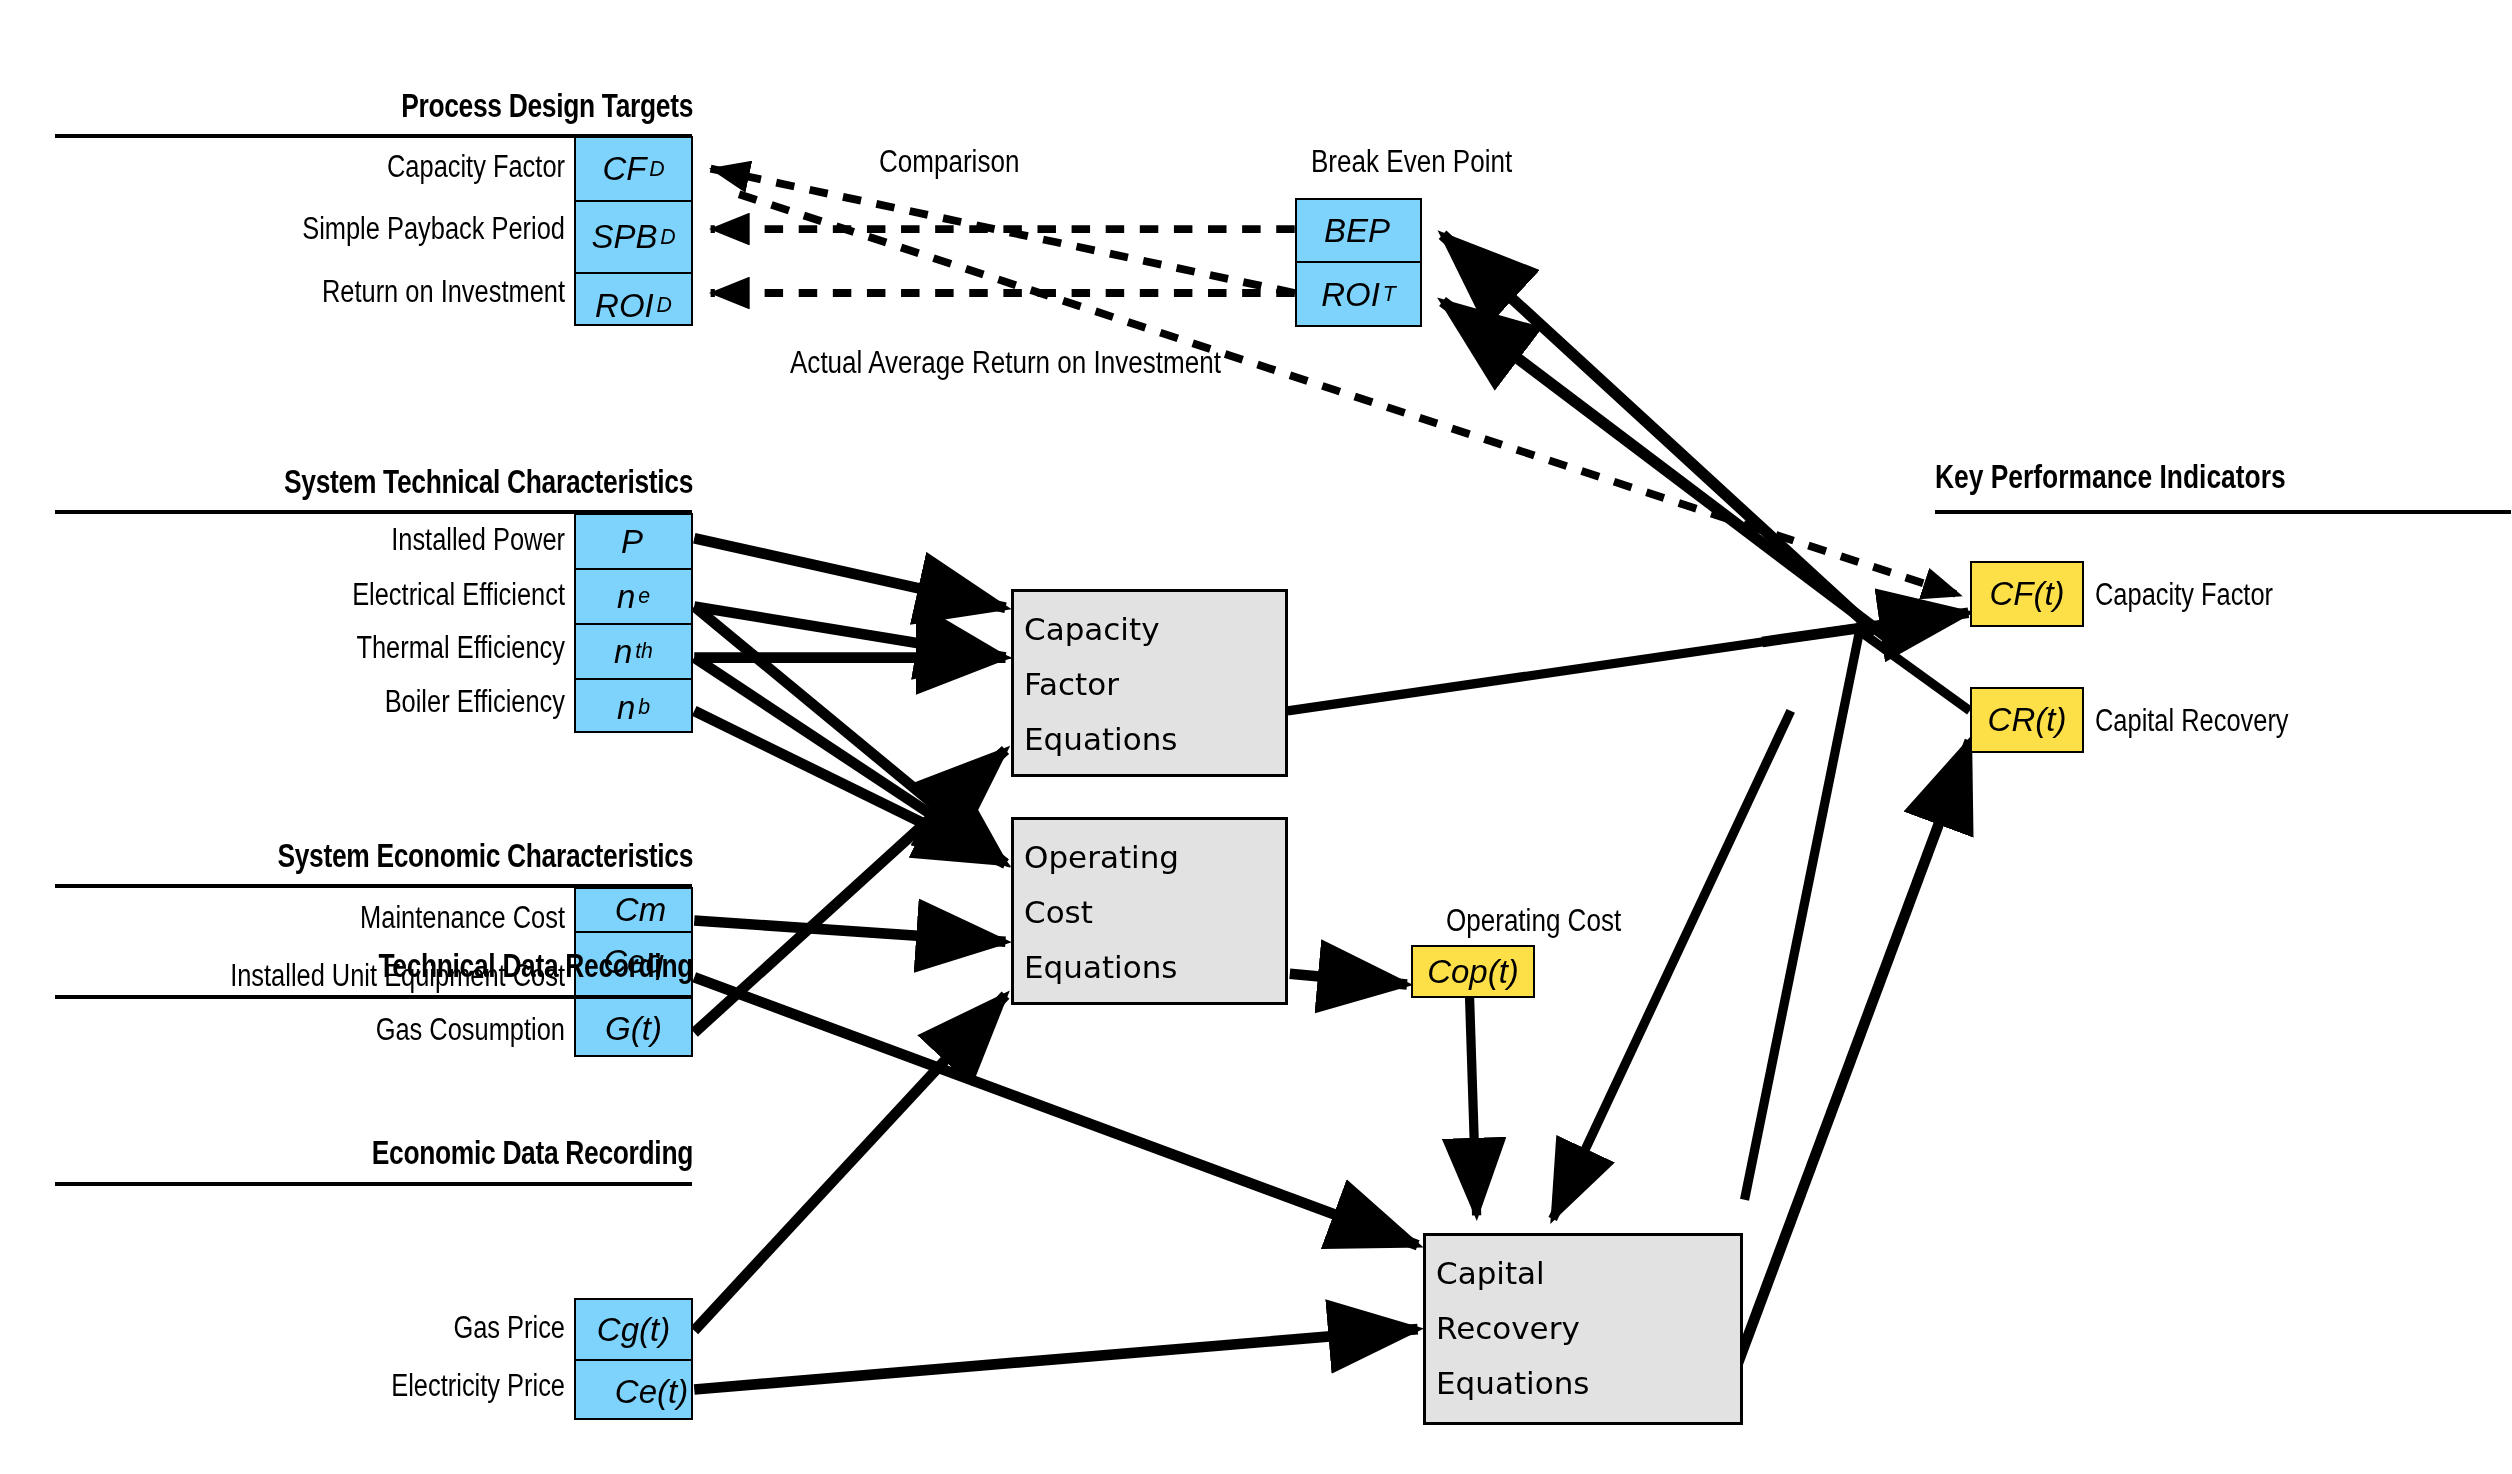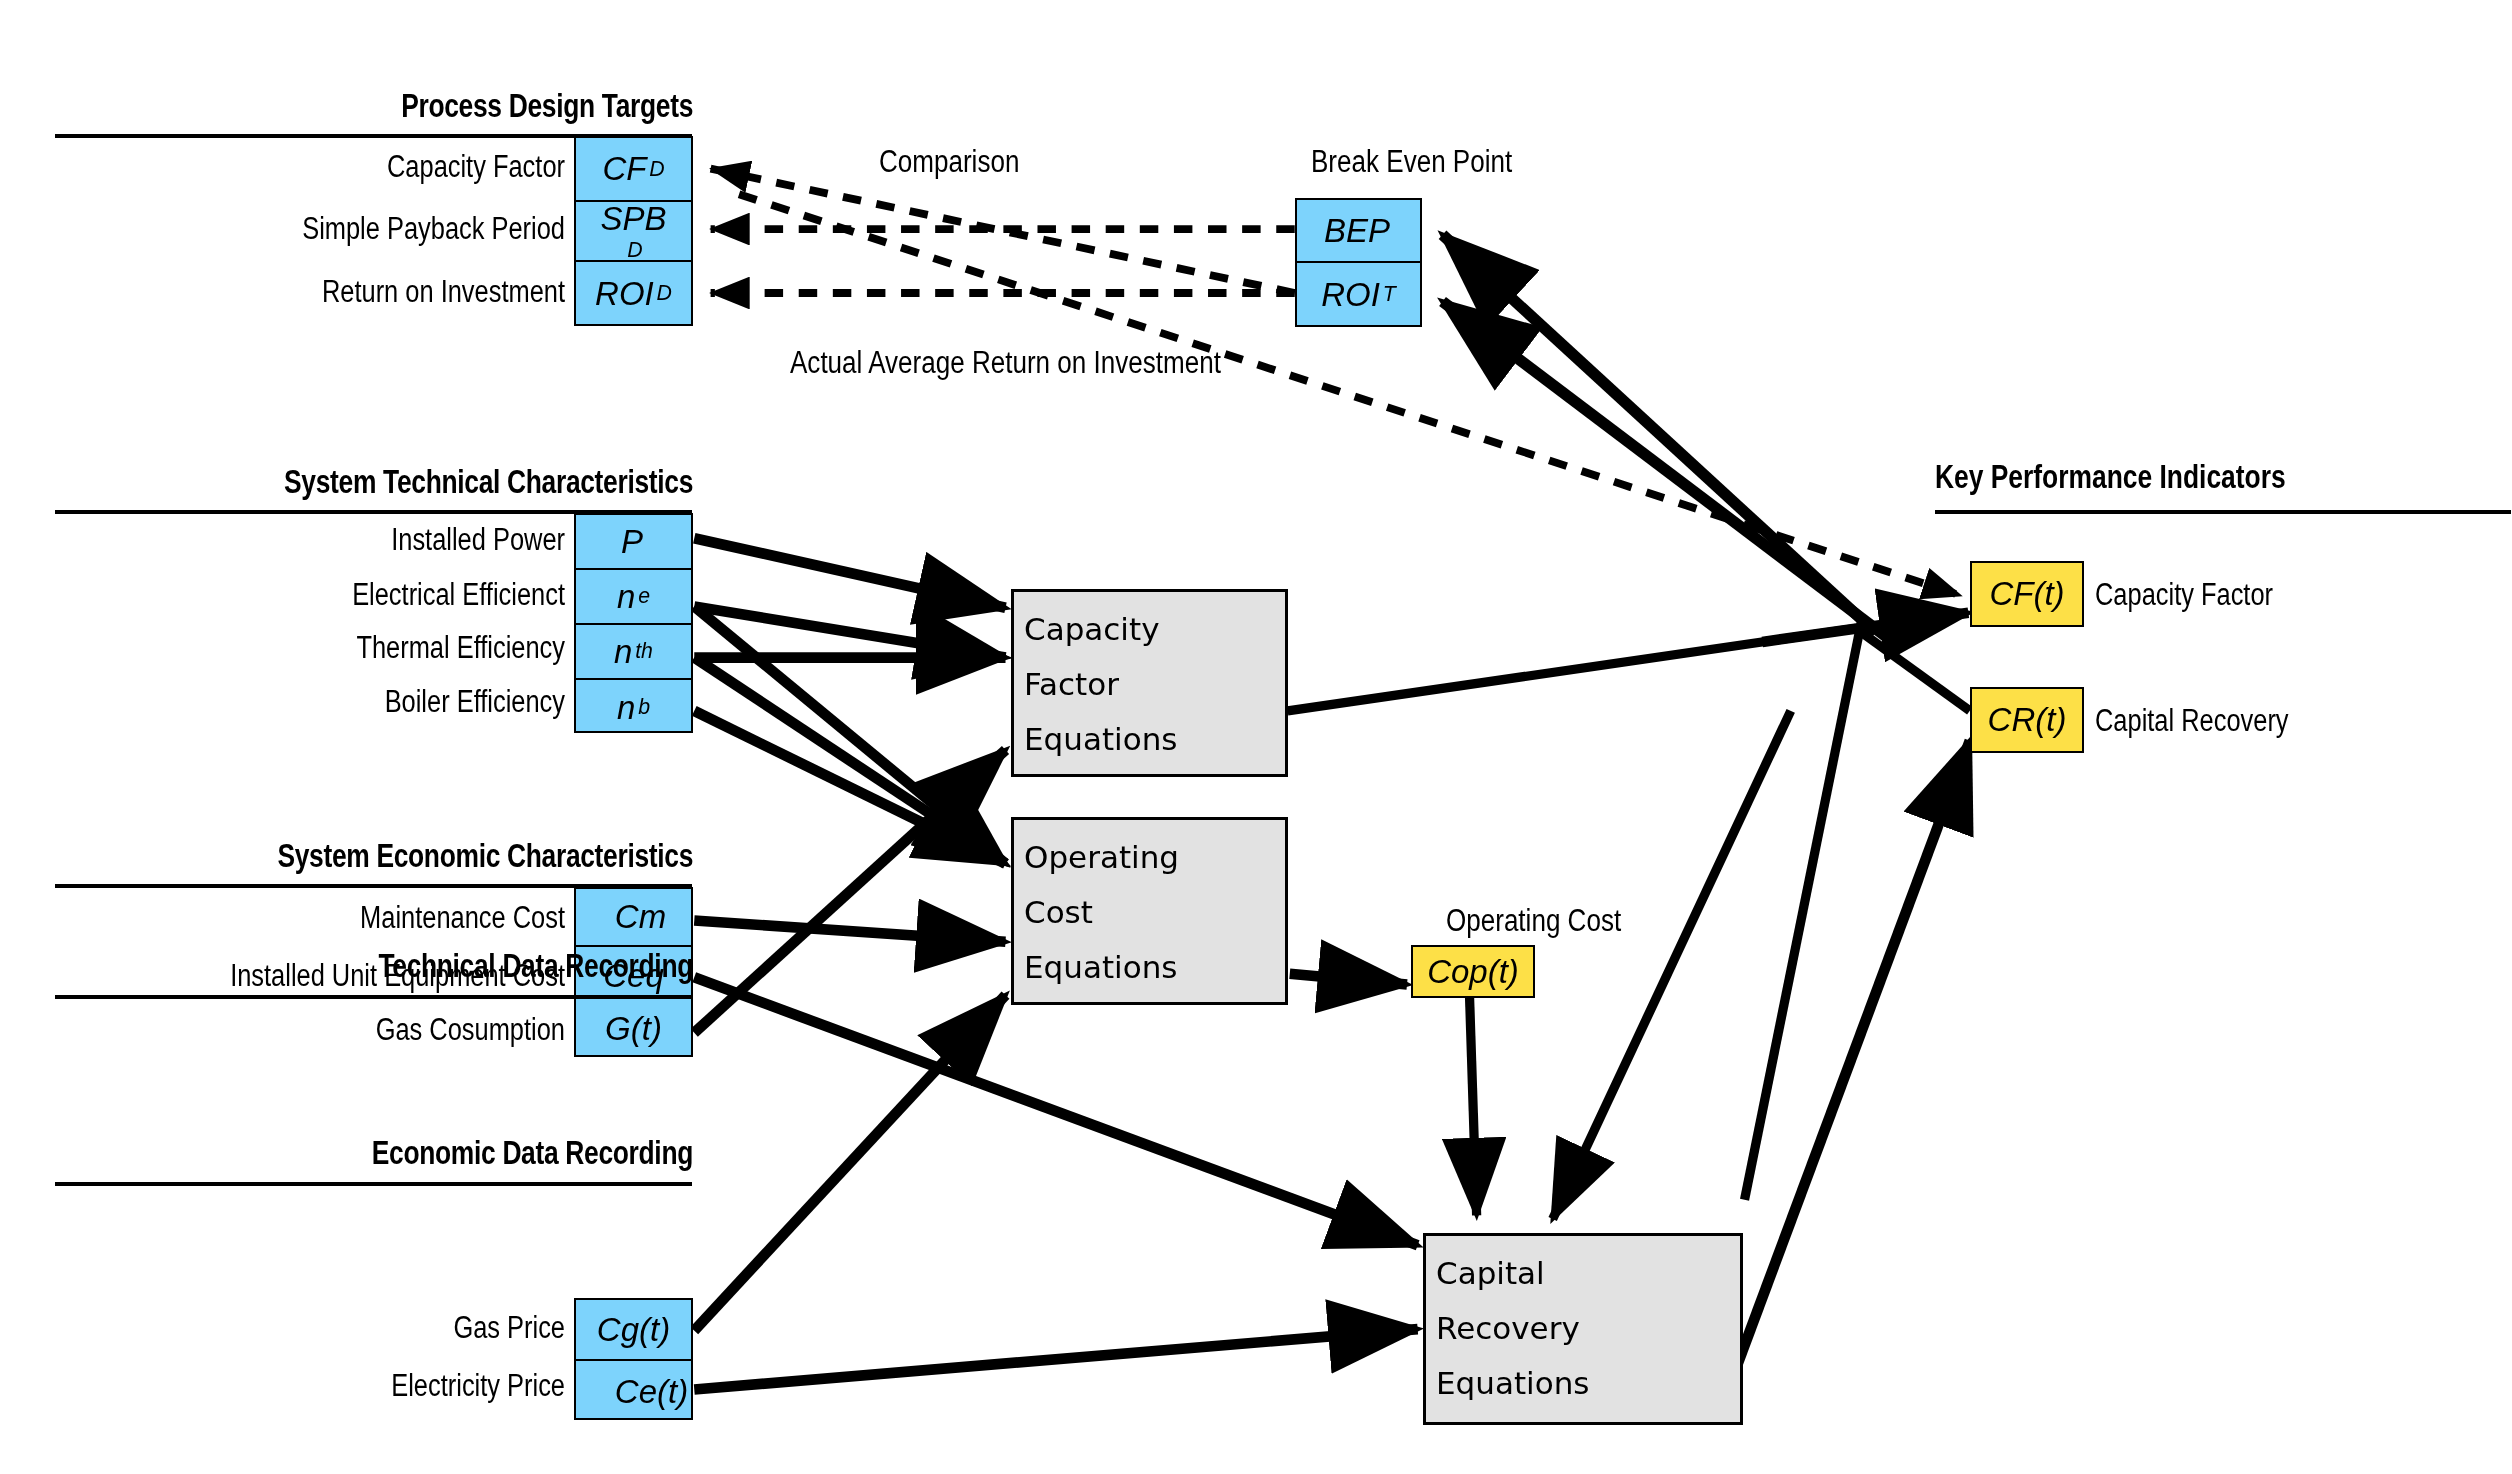--- a/index.html
+++ b/index.html
@@ -196,21 +196,21 @@
 
   <div class="row-label" style="left:0px;top:149px;width:565px;">Capacity Factor</div>
   <div class="row-label" style="left:0px;top:211px;width:565px;">Simple Payback Period</div>
   <div class="row-label" style="left:0px;top:274px;width:565px;">Return on Investment</div>
 
   <div class="symcol" style="left:574px;top:136px;width:119px;height:190px;">
     <div class="symcell" style="height:64px;">
       <span>CF</span>
         <sub>D</sub>
     </div>
-    <div class="symcell" style="height:60px;flex-direction:column;">
+    <div class="symcell" style="height:72px;">
       <span>SPB</span>
         <sub>D</sub>
     </div>
     <div class="symcell" style="height:63px;">
       <span>ROI</span>
         <sub>D</sub>
     </div>
   </div>
 
   <div class="caption" style="left:1311px;top:144px;">Break Even Point</div>
@@ -256,21 +256,21 @@
     </div>
   </div>
 
   <div class="grp-title" style="left:0px;top:837px;width:693px;">System Economic Characteristics</div>
   <div class="grp-rule" style="left:55px;top:884px;width:637px;"></div>
 
   <div class="row-label" style="left:0px;top:900px;width:565px;">Maintenance Cost</div>
   <div class="row-label" style="left:0px;top:958px;width:565px;">Installed Unit Equipment Cost</div>
 
   <div class="symcol" style="left:574px;top:887px;width:119px;height:117px;">
-    <div class="symcell" style="height:58px;padding-left:14px;">
+    <div class="symcell" style="height:44px;padding-left:14px;">
       <span>Cm</span>
     </div>
     <div class="symcell" style="height:58px;">
       <span>Ceq</span>
     </div>
   </div>
 
   <div class="grp-title" style="left:0px;top:947px;width:693px;">Technical Data Recording</div>
   <div class="grp-rule" style="left:55px;top:995px;width:637px;"></div>
 

